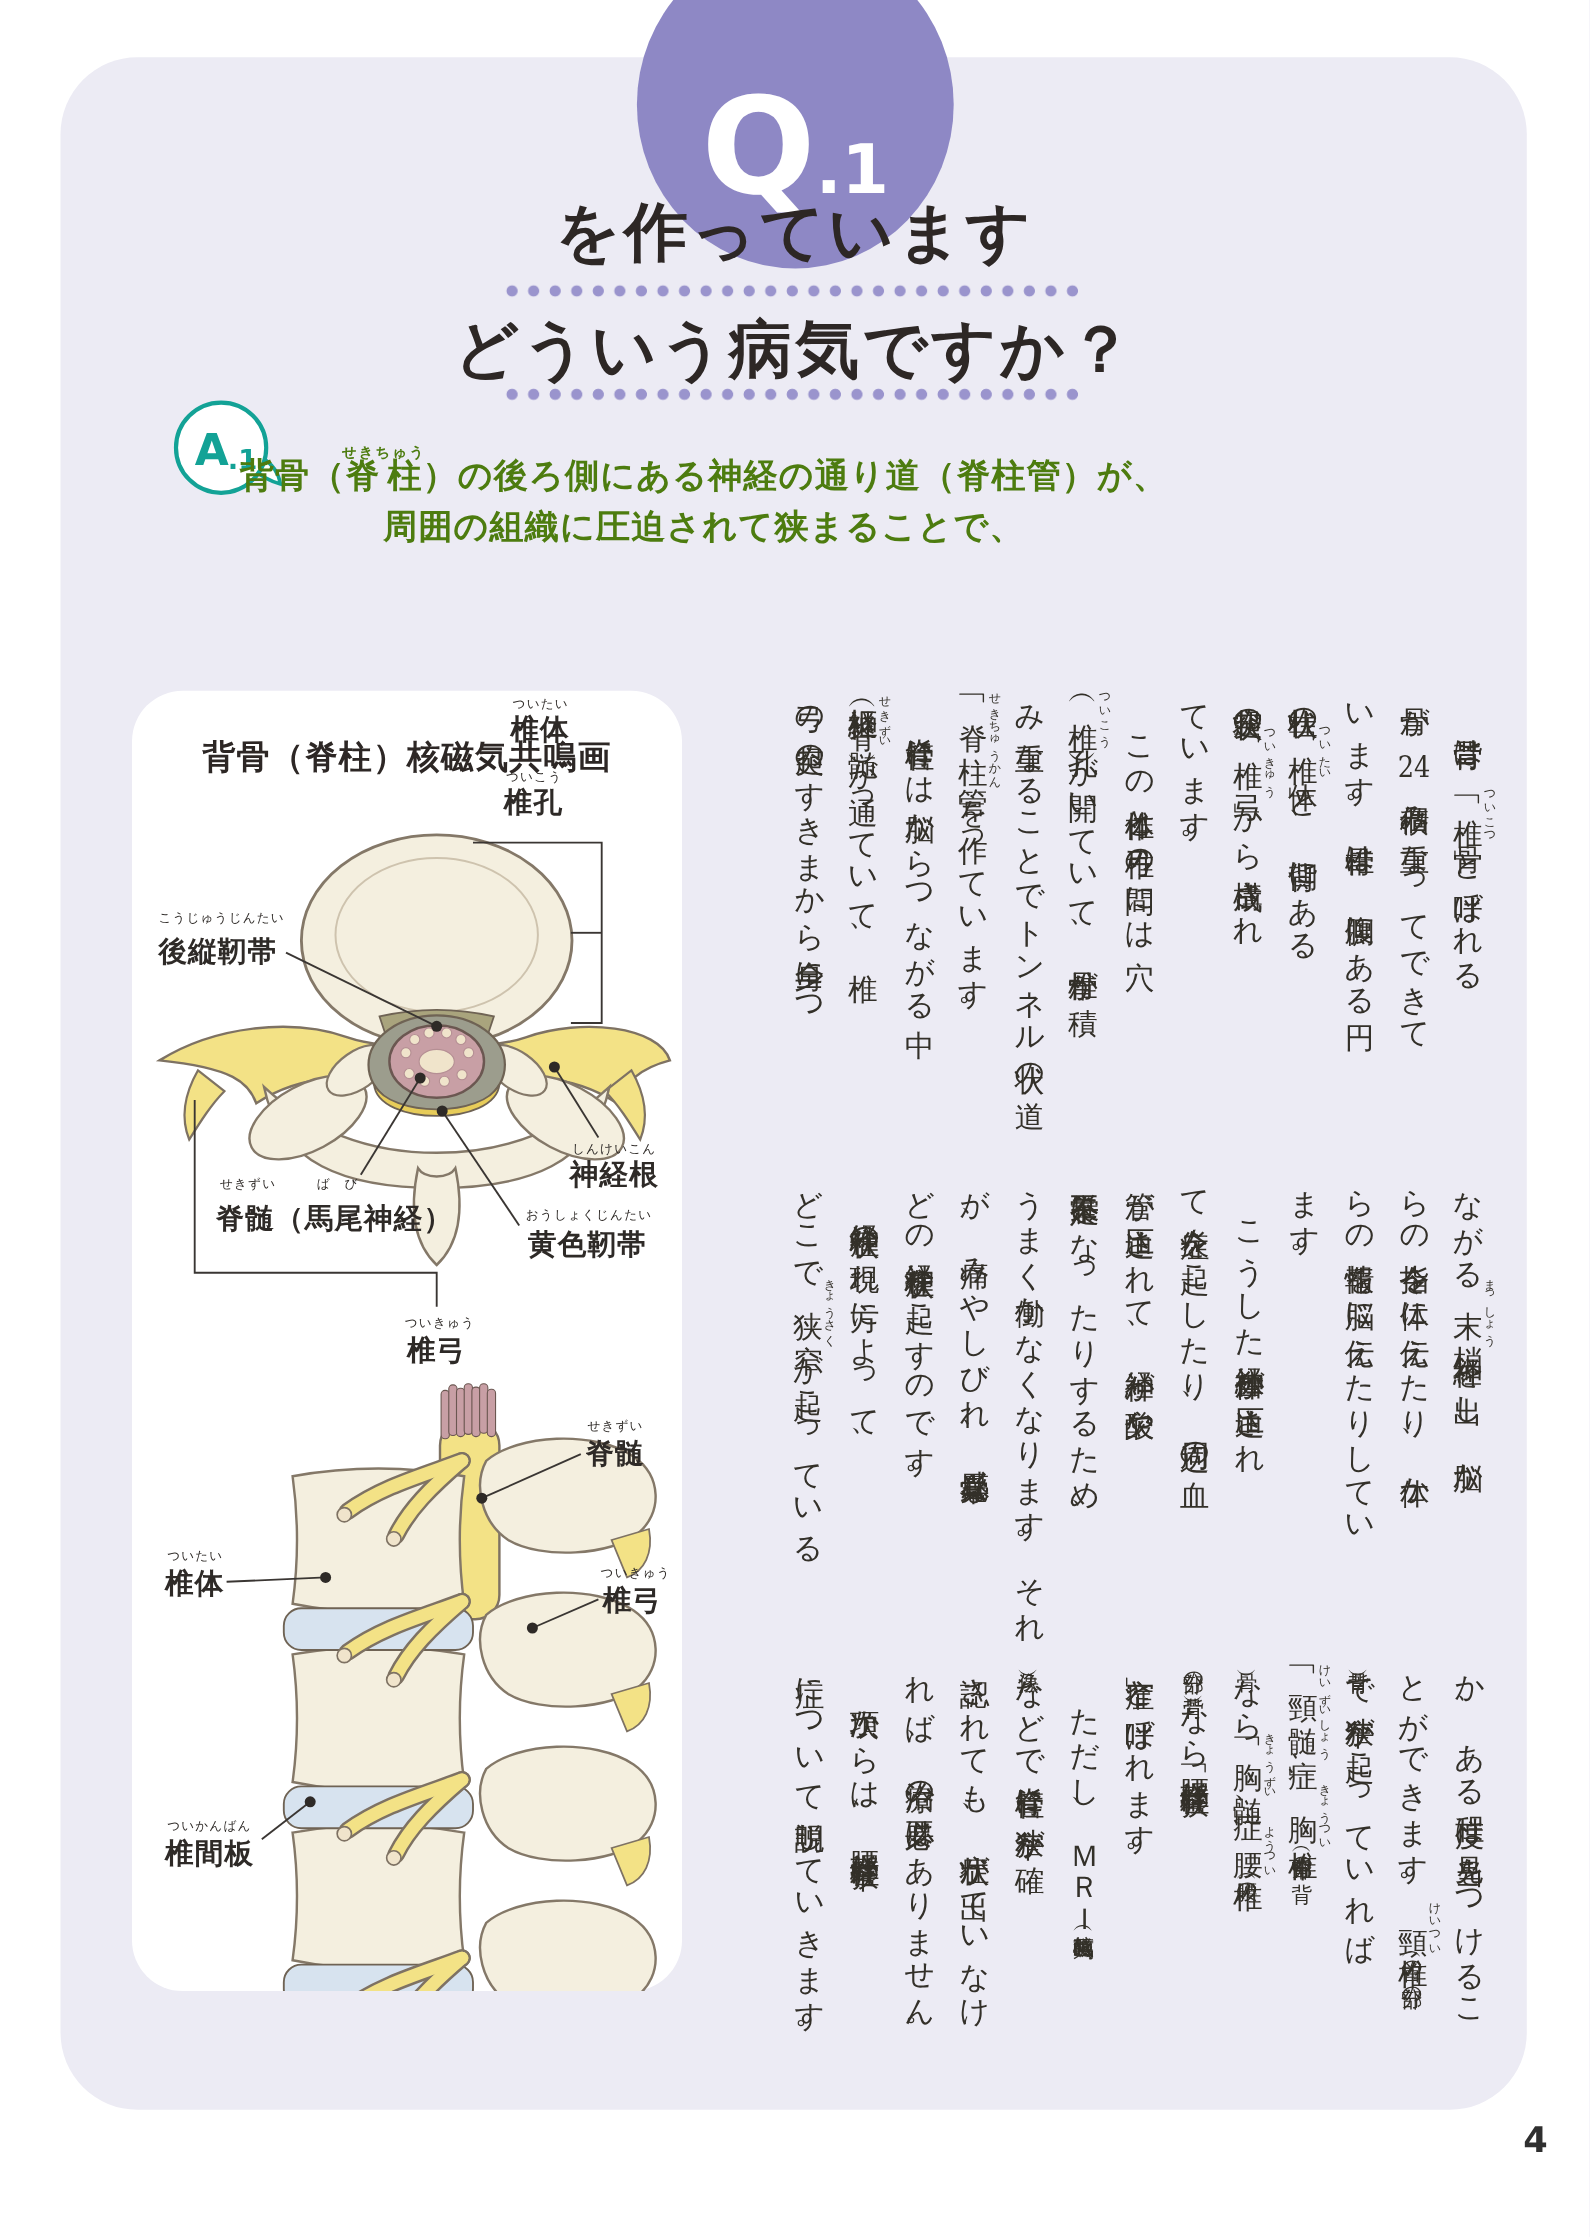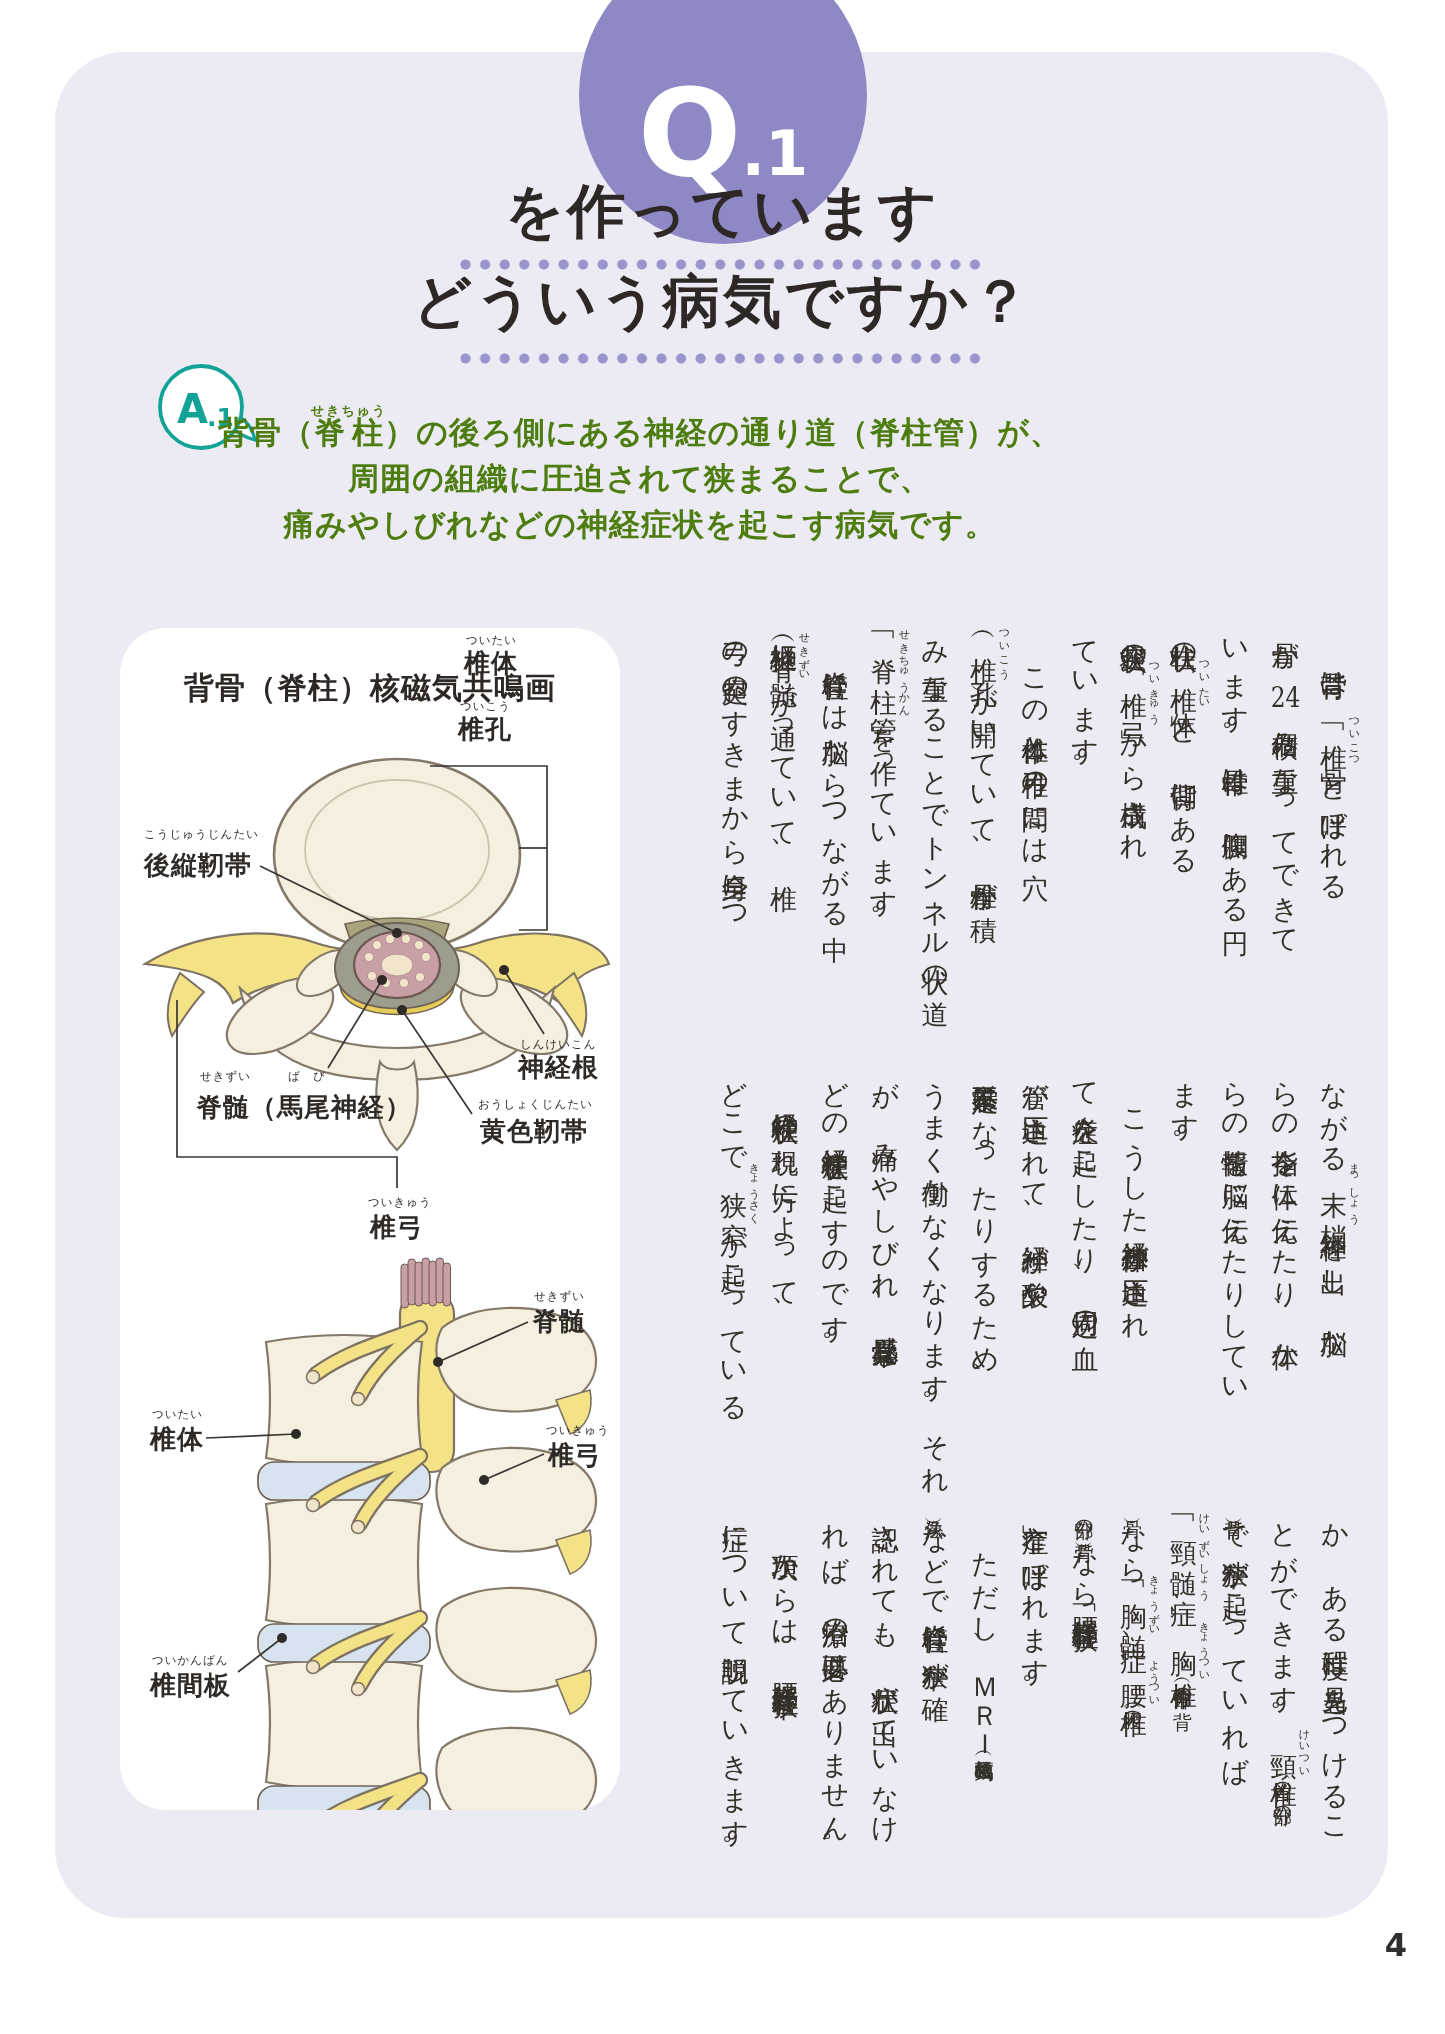--- a/index.html
+++ b/index.html
@@ -8,21 +8,21 @@
   .panel{position:absolute;left:55px;top:52px;width:1333px;height:1866px;background:#ECEBF4;border-radius:70px;}
   
   .qcircle{position:absolute;left:579px;top:-54px;width:288px;height:298px;background:#8E88C5;border-radius:50%;
            display:flex;align-items:flex-end;justify-content:center;}
   .qtext{display:flex;align-items:baseline;color:#ffffff;padding-bottom:50px;font-weight:bold;}
   .qL{font-size:122px;line-height:1;}
   .qN{font-size:62px;line-height:1;}
   
   .title-line{position:absolute;left:0;right:0;text-align:center;font-weight:bold;color:#2d2725;
               font-size:58px;letter-spacing:3px;line-height:1;}
-  .t1{top:182px;} .t2{top:272px;}
+  .t1{top:182px;} .t2{top:288px;}
   .dots{position:absolute;left:50%;transform:translateX(-50%);height:13px;background-repeat:repeat-x;
         background-image:radial-gradient(circle at 6.5px 6.5px,#9A94CD 4.7px,transparent 5.4px);
         background-size:19.6px 13px;}
   .d1{top:258px;width:528px;} .d2{top:352px;width:528px;}
   
   .abadge{position:absolute;left:156px;top:360px;}
   .answer{position:absolute;left:150px;top:404px;width:980px;text-align:center;color:#4d7c0f;
           font-weight:bold;font-size:31px;line-height:46px;letter-spacing:1px;}
   .answer ruby rt{font-size:13px;letter-spacing:2px;font-weight:bold;}
   
@@ -67,21 +67,20 @@
     <path d="M82,56 Q96,64 99,80 Q84,76 74,66 Z" fill="#ffffff" stroke="#13A296" stroke-width="3.2"></path>
     <circle cx="45" cy="47" r="41" fill="#ffffff" stroke="#13A296" stroke-width="3.8"></circle>
     <text x="21" y="63" font-size="40" font-weight="bold" fill="#13A296">A</text>
     <text x="51" y="66" font-size="25" font-weight="bold" fill="#13A296">.1</text>
   </svg>
 </div>
 
 <div class="answer">
   <div>背骨（<ruby>脊柱<rt>せきちゅう</rt></ruby>）の後ろ側にある神経の通り道（脊柱管）が、</div>
   <div>周囲の組織に圧迫されて狭まることで、</div>
-  <div>痛みやしびれなどの神経症状を起こす病気です。</div>
 </div>
 
 <div class="figure-box">
   <div class="figure-title">背骨（脊柱）核磁気共鳴画</div>
   <svg class="figsvg" width="500" height="1182" viewBox="0 0 500 1182">
 
     <g>
       <path d="M25,336 C75,305 145,297 196,315 C230,327 324,327 358,315 C409,297 479,305 489,336 C462,343 448,356 441,375 C420,361 396,354 372,352 C309,347 245,347 182,352 C158,354 134,361 113,375 C106,356 92,343 25,336 Z" fill="#F3E286" stroke="#7E7263" stroke-width="2.2"></path>
       <path d="M60,345 C48,366 44,388 52,408 C62,392 72,376 84,364 Z" fill="#F3E286" stroke="#7E7263" stroke-width="2"></path>
       <path d="M454,345 C466,366 470,388 462,408 C452,392 442,376 430,364 Z" fill="#F3E286" stroke="#7E7263" stroke-width="2"></path>

